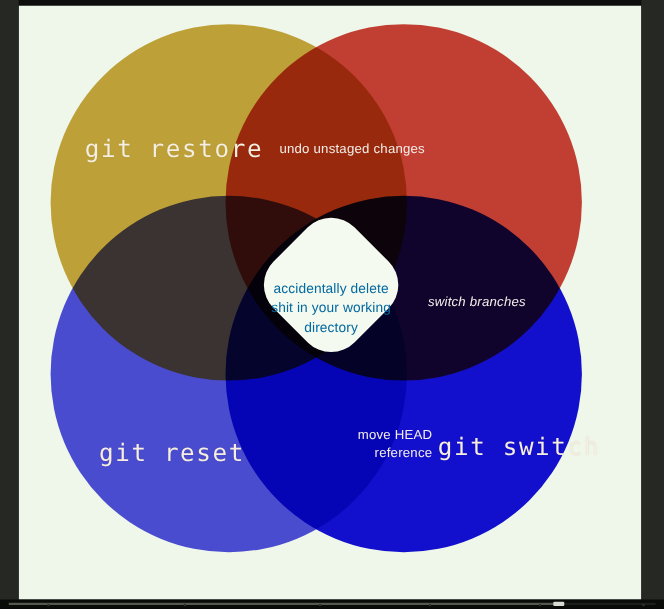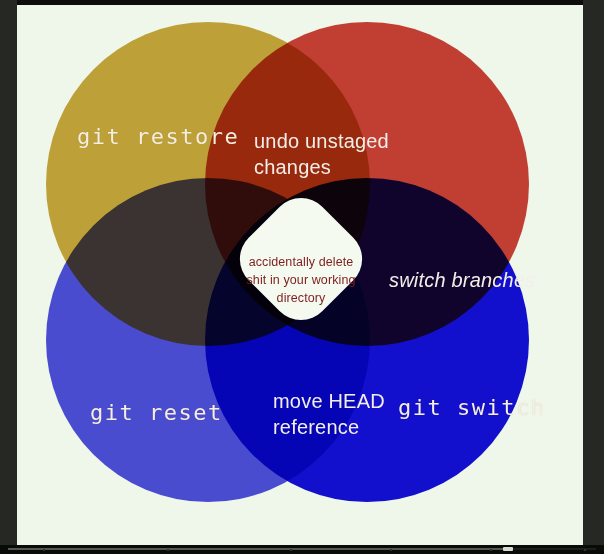--- a/index.html
+++ b/index.html
@@ -137,44 +137,44 @@
   .cmd-label {
     font-family: "DejaVu Sans Mono", "Liberation Mono", monospace;
     font-size: 22px;
     letter-spacing: 1.5px;
     color: #f6eee0;
     white-space: nowrap;
     text-shadow: 0 0 1px rgba(0,0,0,0.18);
   }
   .desc-label {
     font-family: "Liberation Sans", sans-serif;
-    font-size: 20px;
+    font-size: 12px;
     color: #f3eee9;
     font-weight: 300;
     letter-spacing: 0.2px;
   }
   .center-label {
     font-family: "Liberation Sans", sans-serif;
     font-size: 12.5px;
-    color: #7f1d1d;
+    color: #0369a1;
     font-weight: 400;
     text-align: center;
     line-height: 1.45;
     letter-spacing: 0.1px;
   }
 
   #label-git-restore  { left: 60px;  top: 118px; }
   #label-git-checkout { left: 372px; top: 138px; }
   #label-git-reset    { left: 73px;  top: 394px; }
   #label-git-switch   { left: 381px; top: 389px; }
 
   #label-undo-unstaged { left: 237px; top: 123px; width: 140px; }
   #label-undo-staged   { left: 100px; top: 247px; width: 140px; }
   #label-switch-branch { left: 372px; top: 262px; width: 170px; white-space: nowrap; font-style: italic; }
-  #label-move-head     { left: 256px; top: 383px; width: 120px; }
+  #label-move-head     { left: 256px; top: 383px; width: 120px; text-align: right; }
   #label-center        { left: 229px; top: 248px; width: 110px; }
 </style>
 </head>
 <body>
 
 <div id="video-frame">
 
   <div id="diagram-canvas">
 
     <div class="venn-circle" id="circle-restore"></div>

